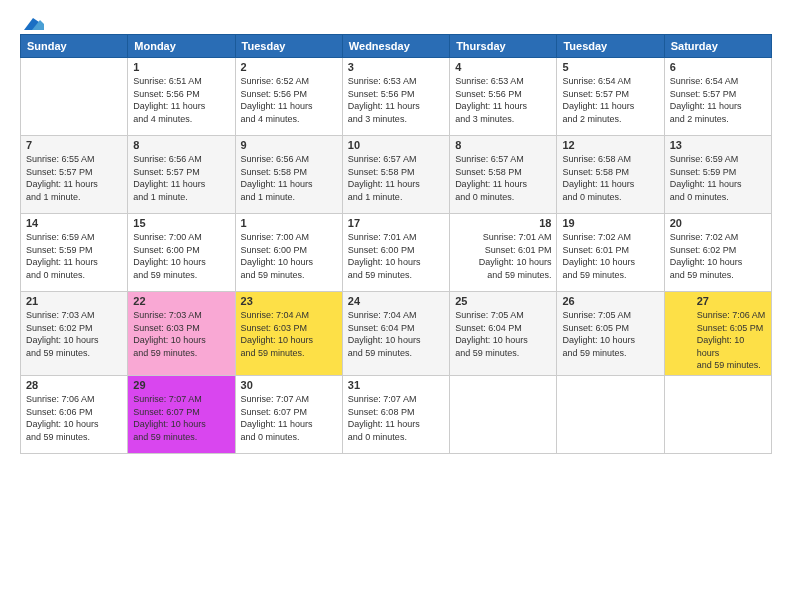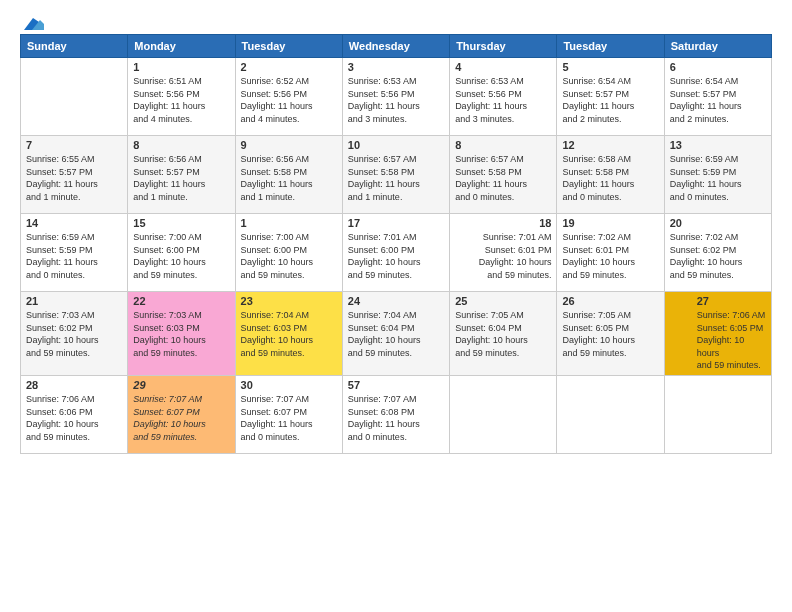--- a/index.html
+++ b/index.html
@@ -298,52 +298,52 @@
 Daylight: 10 hours
 and 59 minutes.</div>
           </td>
           <td style="background: rgb(245, 245, 245);">
             <div class="day-number">26</div>
             <div class="day-info" style="white-space: pre-line;">Sunrise: 7:05 AM
 Sunset: 6:05 PM
 Daylight: 10 hours
 and 59 minutes.</div>
           </td>
-          <td style="background: #eab308; padding-left: 32px;">
+          <td style="background: #fde047; padding-left: 32px;">
             <div class="day-number">27</div>
             <div class="day-info" style="white-space: pre-line;">Sunrise: 7:06 AM
 Sunset: 6:05 PM
 Daylight: 10 hours
 and 59 minutes.</div>
           </td>
         </tr>
         <tr>
           <td style="background: rgb(255, 255, 255);">
             <div class="day-number">28</div>
             <div class="day-info" style="white-space: pre-line;">Sunrise: 7:06 AM
 Sunset: 6:06 PM
 Daylight: 10 hours
 and 59 minutes.</div>
           </td>
-          <td style="background: #fdba74; font-style: italic;">
+          <td style="background: #d946ef;">
             <div class="day-number">29</div>
             <div class="day-info" style="white-space: pre-line;">Sunrise: 7:07 AM
 Sunset: 6:07 PM
 Daylight: 10 hours
 and 59 minutes.</div>
           </td>
           <td style="background: rgb(255, 255, 255);">
             <div class="day-number">30</div>
             <div class="day-info" style="white-space: pre-line;">Sunrise: 7:07 AM
 Sunset: 6:07 PM
 Daylight: 11 hours
 and 0 minutes.</div>
           </td>
           <td style="background: rgb(255, 255, 255);">
-            <div class="day-number">57</div>
+            <div class="day-number">31</div>
             <div class="day-info" style="white-space: pre-line;">Sunrise: 7:07 AM
 Sunset: 6:08 PM
 Daylight: 11 hours
 and 0 minutes.</div>
           </td>
           <td class="empty" style="background: rgb(255, 255, 255);"></td>
           <td class="empty" style="background: rgb(255, 255, 255);"></td>
           <td class="empty" style="background: rgb(255, 255, 255);"></td>
         </tr>
       </tbody>

